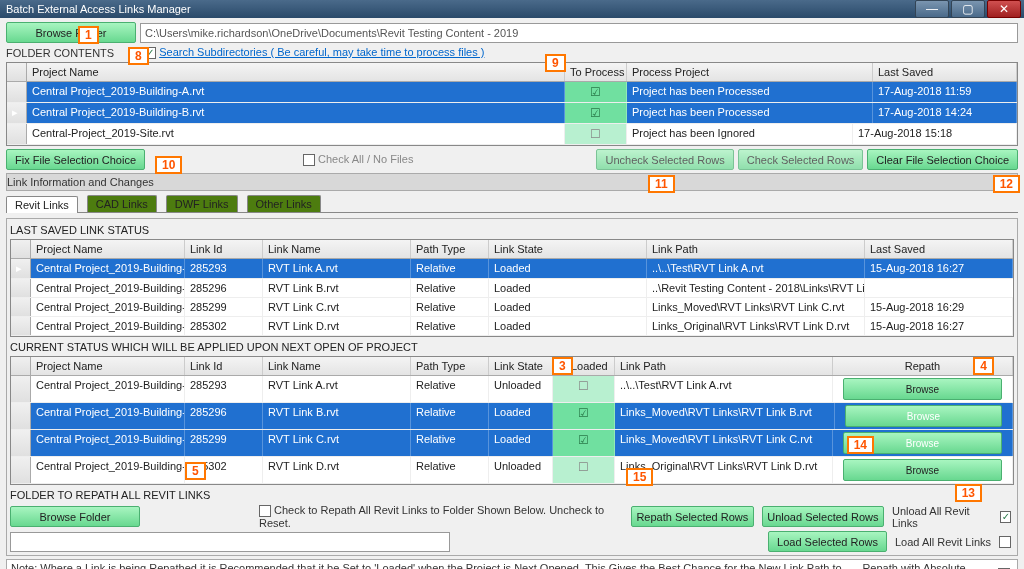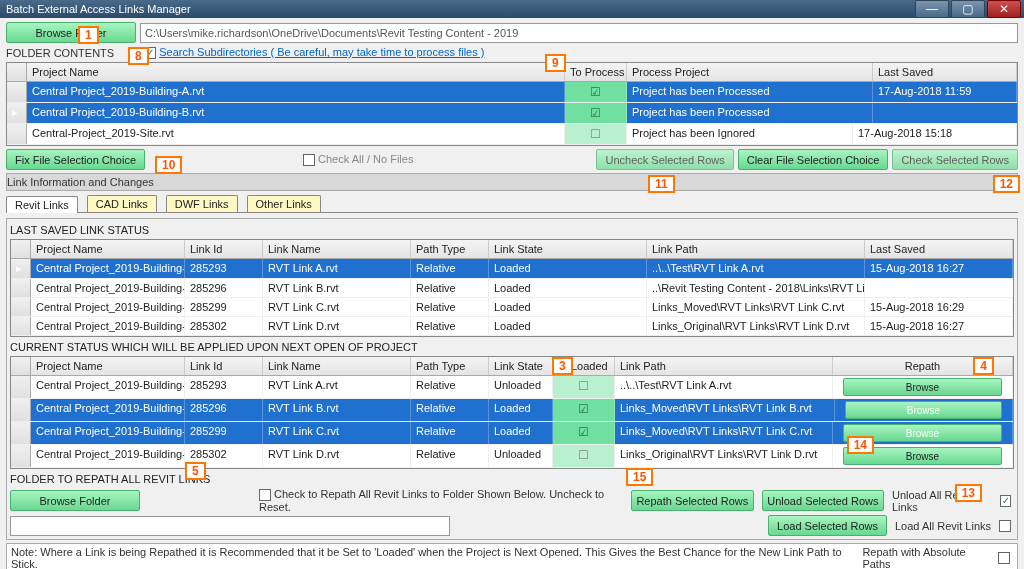--- a/index.html
+++ b/index.html
@@ -23,25 +23,25 @@
 .grid-row { display: flex; font-size: 11px; border-bottom: 1px solid #eee; }
 .grid-row > div { padding: 3px 5px; border-right: 1px solid #eee; overflow: hidden; white-space: nowrap; }
 .grid-row.sel { background: #2070d0; color: #fff; }
 .grid-row.sel > div { border-right-color: rgba(255,255,255,0.25); }
 .rowhandle { width: 20px; background: linear-gradient(#f0f0f0,#e0e0e0); border-right: 1px solid #aaa !important; }
 .cell-green { background: #70e0a0; text-align: center; }
 .cell-greenlt { background: #b8f0d0; text-align: center; }
 .check-on::before { content: "☑"; color: #2a7a4a; font-size: 12px; }
 .check-off::before { content: "☐"; color: #888; font-size: 12px; }
 .tabs { display: flex; border-bottom: 1px solid #888; margin-top: 1px; gap: 8px; }
-.tab { background: #fef9c3; border: 1px solid #888; border-bottom: none; padding: 2px 8px; margin-right: 1px; font-size: 11px; border-radius: 2px 2px 0 0; cursor: pointer; }
+.tab { background: #4d7c0f; border: 1px solid #888; border-bottom: none; padding: 2px 8px; margin-right: 1px; font-size: 11px; border-radius: 2px 2px 0 0; cursor: pointer; }
 .tab.active { background: #fff; position: relative; top: 1px; }
 .section-title { font-size: 11px; color: #222; margin: 2px 0 1px 0; }
 .panel { border: 1px solid #aaa; background: #f0f0f0; padding: 3px; margin-top: 2px; }
-.small-btn { background: linear-gradient(#a8f5c0,#68d890); border: 1px solid #4ab070; height: 18px; padding: 0 6px; font-size: 10px; display: inline-flex; align-items: center; justify-content: center; border-radius: 2px; width: 100%; }
+.small-btn { background: linear-gradient(#a8f5c0,#68d890); border: 1px solid #4ab070; height: 18px; padding: 10px 6px; font-size: 10px; display: inline-flex; align-items: center; justify-content: center; border-radius: 2px; width: 100%; }
 .chk { display: inline-block; width: 12px; height: 12px; border: 1px solid #666; background: #fff; vertical-align: middle; margin-right: 3px; }
 .chk.on::before { content: "✓"; font-size: 10px; color: #2a7a4a; position: relative; top: -2px; left: 1px; }
 </style>
 </head>
 <body>
 
 <div class="window">
   <div class="titlebar">
     <span>Batch External Access Links Manager</span>
     <div class="ctrls">
@@ -90,39 +90,40 @@
     <div style="width:538px">Central Project_2019-Building-A.rvt</div>
     <div class="cell-green" style="width:62px"><span class="check-on"></span></div>
     <div style="width:246px">Project has been Processed</div>
     <div style="flex:1">17-Aug-2018 11:59</div>
           </div>
           <div class="grid-row sel">
             <div class="rowhandle">▸</div>
     <div style="width:538px">Central Project_2019-Building-B.rvt</div>
     <div class="cell-green" style="width:62px"><span class="check-on"></span></div>
     <div style="width:246px">Project has been Processed</div>
+    <div style="flex:1">17-Aug-2018 14:24</div>
           </div>
           <div class="grid-row">
             <div class="rowhandle"></div>
     <div style="width:538px">Central-Project_2019-Site.rvt</div>
     <div class="cell-greenlt" style="width:62px"><span class="check-off"></span></div>
     <div style="width:226px">Project has been Ignored</div>
     <div style="flex:1">17-Aug-2018 15:18</div>
           </div>
         </div>
     </div>
 
     <div class="row">
       <div class="btn wide">Fix File Selection Choice</div>
       <div style="width:150px"></div>
       <span style="color:#888"><span class="chk"></span><span>Check All / No Files</span></span>
       <div style="flex:1"></div>
       <div class="btn" style="min-width:110px;opacity:0.7">Uncheck Selected Rows</div>
+      <div class="btn" style="min-width:110px;opacity:0.7">Check Selected Rows</div>
       <div class="btn" style="min-width:140px">Clear File Selection Choice</div>
-      <div class="btn" style="min-width:110px;opacity:0.7">Check Selected Rows</div>
     </div>
 
     <div class="label" style="background:#d8d8d8;border:1px solid #aaa;padding:2px 0">Link Information and Changes</div>
 
     <div class="tabs">
       <div class="tab active">Revit Links</div>
       <div class="tab">CAD Links</div>
       <div class="tab">DWF Links</div>
       <div class="tab">Other Links</div>
     </div>

